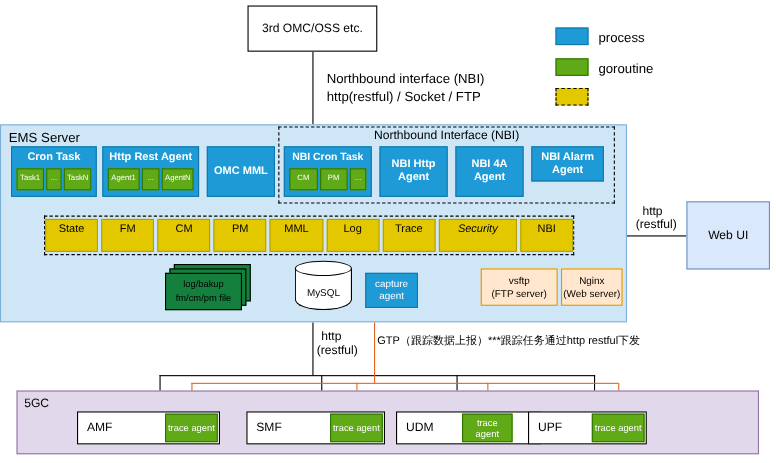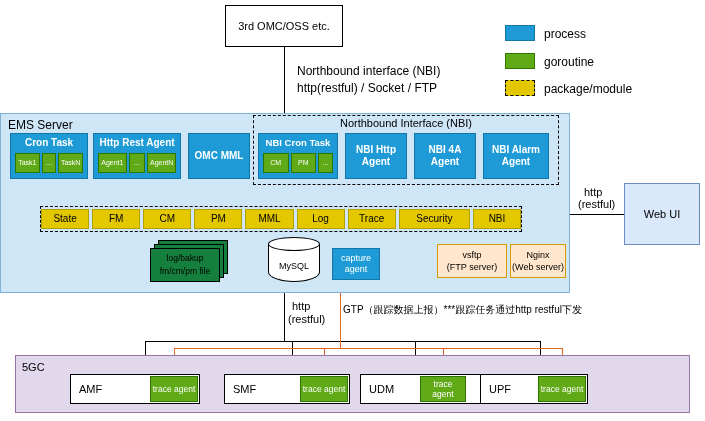--- a/index.html
+++ b/index.html
@@ -11,23 +11,23 @@
   .lbl { position: absolute; color: #000; white-space: nowrap; text-align: center; }
   .wbox { position: absolute; background: #fff; border: 1px solid #000; }
   .proc { position: absolute; background: #1e9bd7; border: 1px solid #1277a8; color: #fff; }
   .proc-title { font-size: 10px; font-weight: 700; text-align: center; padding-top: 3px; }
   .proc-center { display: flex; align-items: center; justify-content: center; text-align: center; font-size: 10px; font-weight: 700; padding: 2px; line-height: 1.25; }
   .gor-row { position: absolute; left: 4px; right: 4px; bottom: 5px; display: flex; gap: 2px; height: 20px; }
   .gor { flex: 1; background: #60a917; border: 1px solid #2d7600; color: #fff; font-size: 7px; line-height: 18px; text-align: center; overflow: hidden; }
   .gor.dots { flex: 0.55; }
   .ems { position: absolute; left: 0; top: 113px; width: 570px; height: 180px; background: #cfe6f7; border: 1px solid #7fb2d9; }
   .dashedbox { position: absolute; border: 1px dashed #000; }
-  .pkgbar { position: absolute; left: 40px; top: 206px; width: 482px; height: 26px; border: 1px dashed #000; display: flex; gap: 3px; padding: 2px 0; }
+  .pkgbar { position: absolute; left: 40px; top: 196px; width: 482px; height: 36px; border: 1px dashed #000; display: flex; gap: 3px; padding: 2px 0; }
   .pkg { flex: 1; background: #e3c800; border: 1px solid #b3a000; color: #000; font-size: 10px; text-align: center; line-height: 18px; overflow: hidden; }
-  .pkg.wide { flex: 1.5; }
+  .pkg.wide { flex: 1.5; font-style: italic; }
   .peach { position: absolute; background: #ffe6cc; border: 1px solid #d79b00; color: #000; font-size: 9px; text-align: center; padding-top: 4px; line-height: 1.35; }
   .bluebox { position: absolute; background: #dae8fc; border: 1px solid #6c8ebf; color: #000; display: flex; align-items: center; justify-content: center; font-size: 11px; }
   .fivegc { position: absolute; left: 15px; top: 355px; width: 675px; height: 58px; background: #e2d8ec; border: 1px solid #9673a6; }
   .trace { position: absolute; background: #60a917; border: 1px solid #2d7600; color: #fff; font-size: 8.5px; text-align: center; display: flex; align-items: center; justify-content: center; line-height: 1.2; padding: 1px; }
   .swatch { position: absolute; width: 30px; height: 16px; }
   .arr-up { position: absolute; width: 0; height: 0; border-left: 4px solid transparent; border-right: 4px solid transparent; border-bottom: 7px solid #e8641a; }
   .arr-left { position: absolute; width: 0; height: 0; border-top: 4px solid transparent; border-bottom: 4px solid transparent; border-right: 7px solid #e8641a; }
   .cyl-top { position: absolute; background: #fff; border: 1px solid #000; border-radius: 50%; }
   .cyl-body { position: absolute; background: #fff; border: 1px solid #000; border-top: none; }
   .sheet { position: absolute; background: #15803d; border: 1px solid #000; }
@@ -69,21 +69,20 @@
     <span style="font-size:11px;">3rd OMC/OSS etc.</span>
   </div>
   <div class="lbl" style="left:297px; top:64px; font-size:12px;">Northbound interface (NBI)</div>
   <div class="lbl" style="left:297px; top:81px; font-size:12px;">http(restful) / Socket / FTP</div>
 
   <div class="swatch" style="left:505px; top:25px; background:#1e9bd7; border:1px solid #1277a8;"></div>
   <div class="lbl" style="left:544px; top:27px; font-size:12px;">process</div>
   <div class="swatch" style="left:505px; top:53px; background:#60a917; border:1px solid #2d7600;"></div>
   <div class="lbl" style="left:544px; top:55px; font-size:12px;">goroutine</div>
   <div class="swatch" style="left:505px; top:80px; background:#e3c800; border:1px dashed #000;"></div>
-  <div class="lbl" style="left:544px; top:82px; font-size:12px;">package/module</div>
 
   <div class="ems"></div>
   <div class="lbl" style="left:8px; top:118px; font-size:12px;">EMS Server</div>
 
   <div class="proc" style="left:10px; top:133px; width:78px; height:46px;">
     <div class="proc-title">Cron Task</div>
     <div class="gor-row">
       <div class="gor">Task1</div>
       <div class="gor dots">...</div>
       <div class="gor">TaskN</div>
@@ -114,21 +113,21 @@
       <div class="gor dots">...</div>
     </div>
   </div>
 
   <div class="proc proc-center" style="left:345px; top:133px; width:62px; height:46px;">
     <span>NBI Http Agent</span>
   </div>
   <div class="proc proc-center" style="left:414px; top:133px; width:62px; height:46px;">
     <span>NBI 4A Agent</span>
   </div>
-  <div class="proc proc-center" style="left:483px; top:133px; width:66px; height:46px;">
+  <div class="proc proc-center" style="left:483px; top:133px; width:66px; height:32px;">
     <span>NBI Alarm Agent</span>
   </div>
 
   <div class="pkgbar">
     <div class="pkg">State</div>
     <div class="pkg">FM</div>
     <div class="pkg">CM</div>
     <div class="pkg">PM</div>
     <div class="pkg">MML</div>
     <div class="pkg">Log</div>

